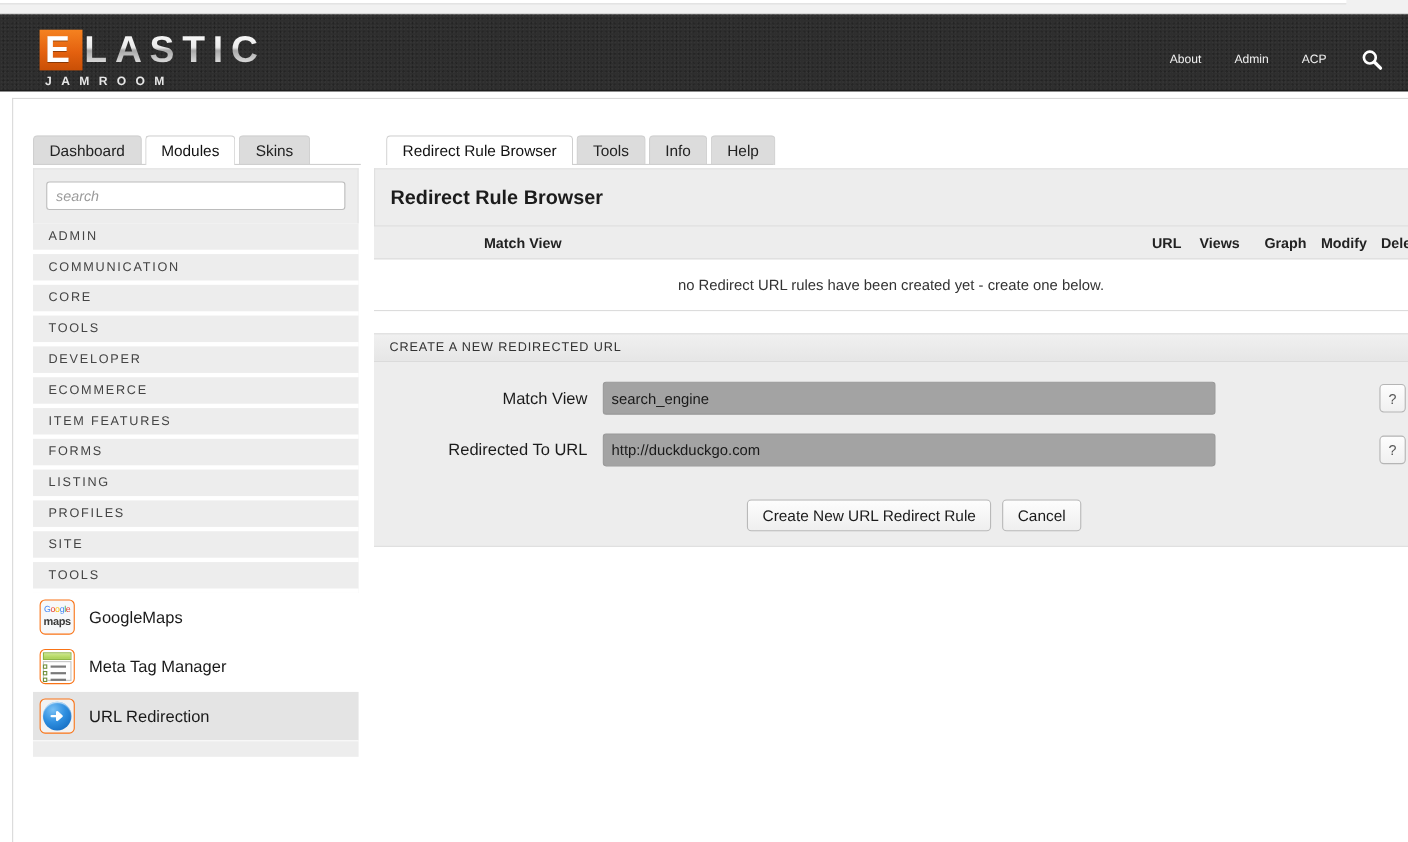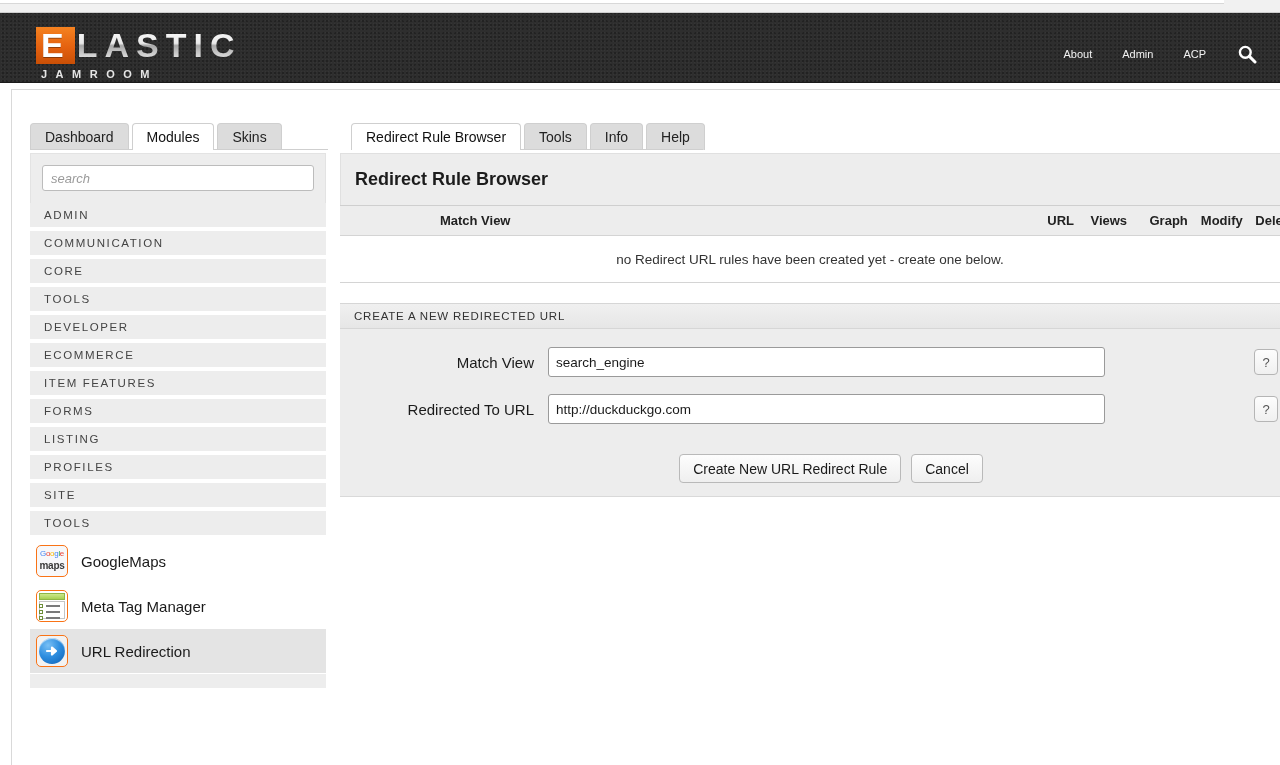--- a/index.html
+++ b/index.html
@@ -295,21 +295,21 @@
     position: relative;
   }
   .form-label {
     width: 208px; text-align: right; padding-right: 14px;
     font-size: 15px; color: #1b1b1b;
   }
   .form-input {
     width: 557px; height: 30px;
     border: 1px solid #9a9a9a;
     border-radius: 3px;
-    background: #ffffff;
+    background: #a3a3a3;
     font-size: 13.5px; color: #1a1a1a;
     padding: 0 7px;
     font-family: "Liberation Sans", sans-serif;
   }
   .help-btn {
     position: absolute; left: 914px;
     width: 24px; height: 26px;
     border: 1px solid #b5b5b5;
     border-radius: 4px;
     background: linear-gradient(180deg,#fdfdfd,#f0f0f0);

